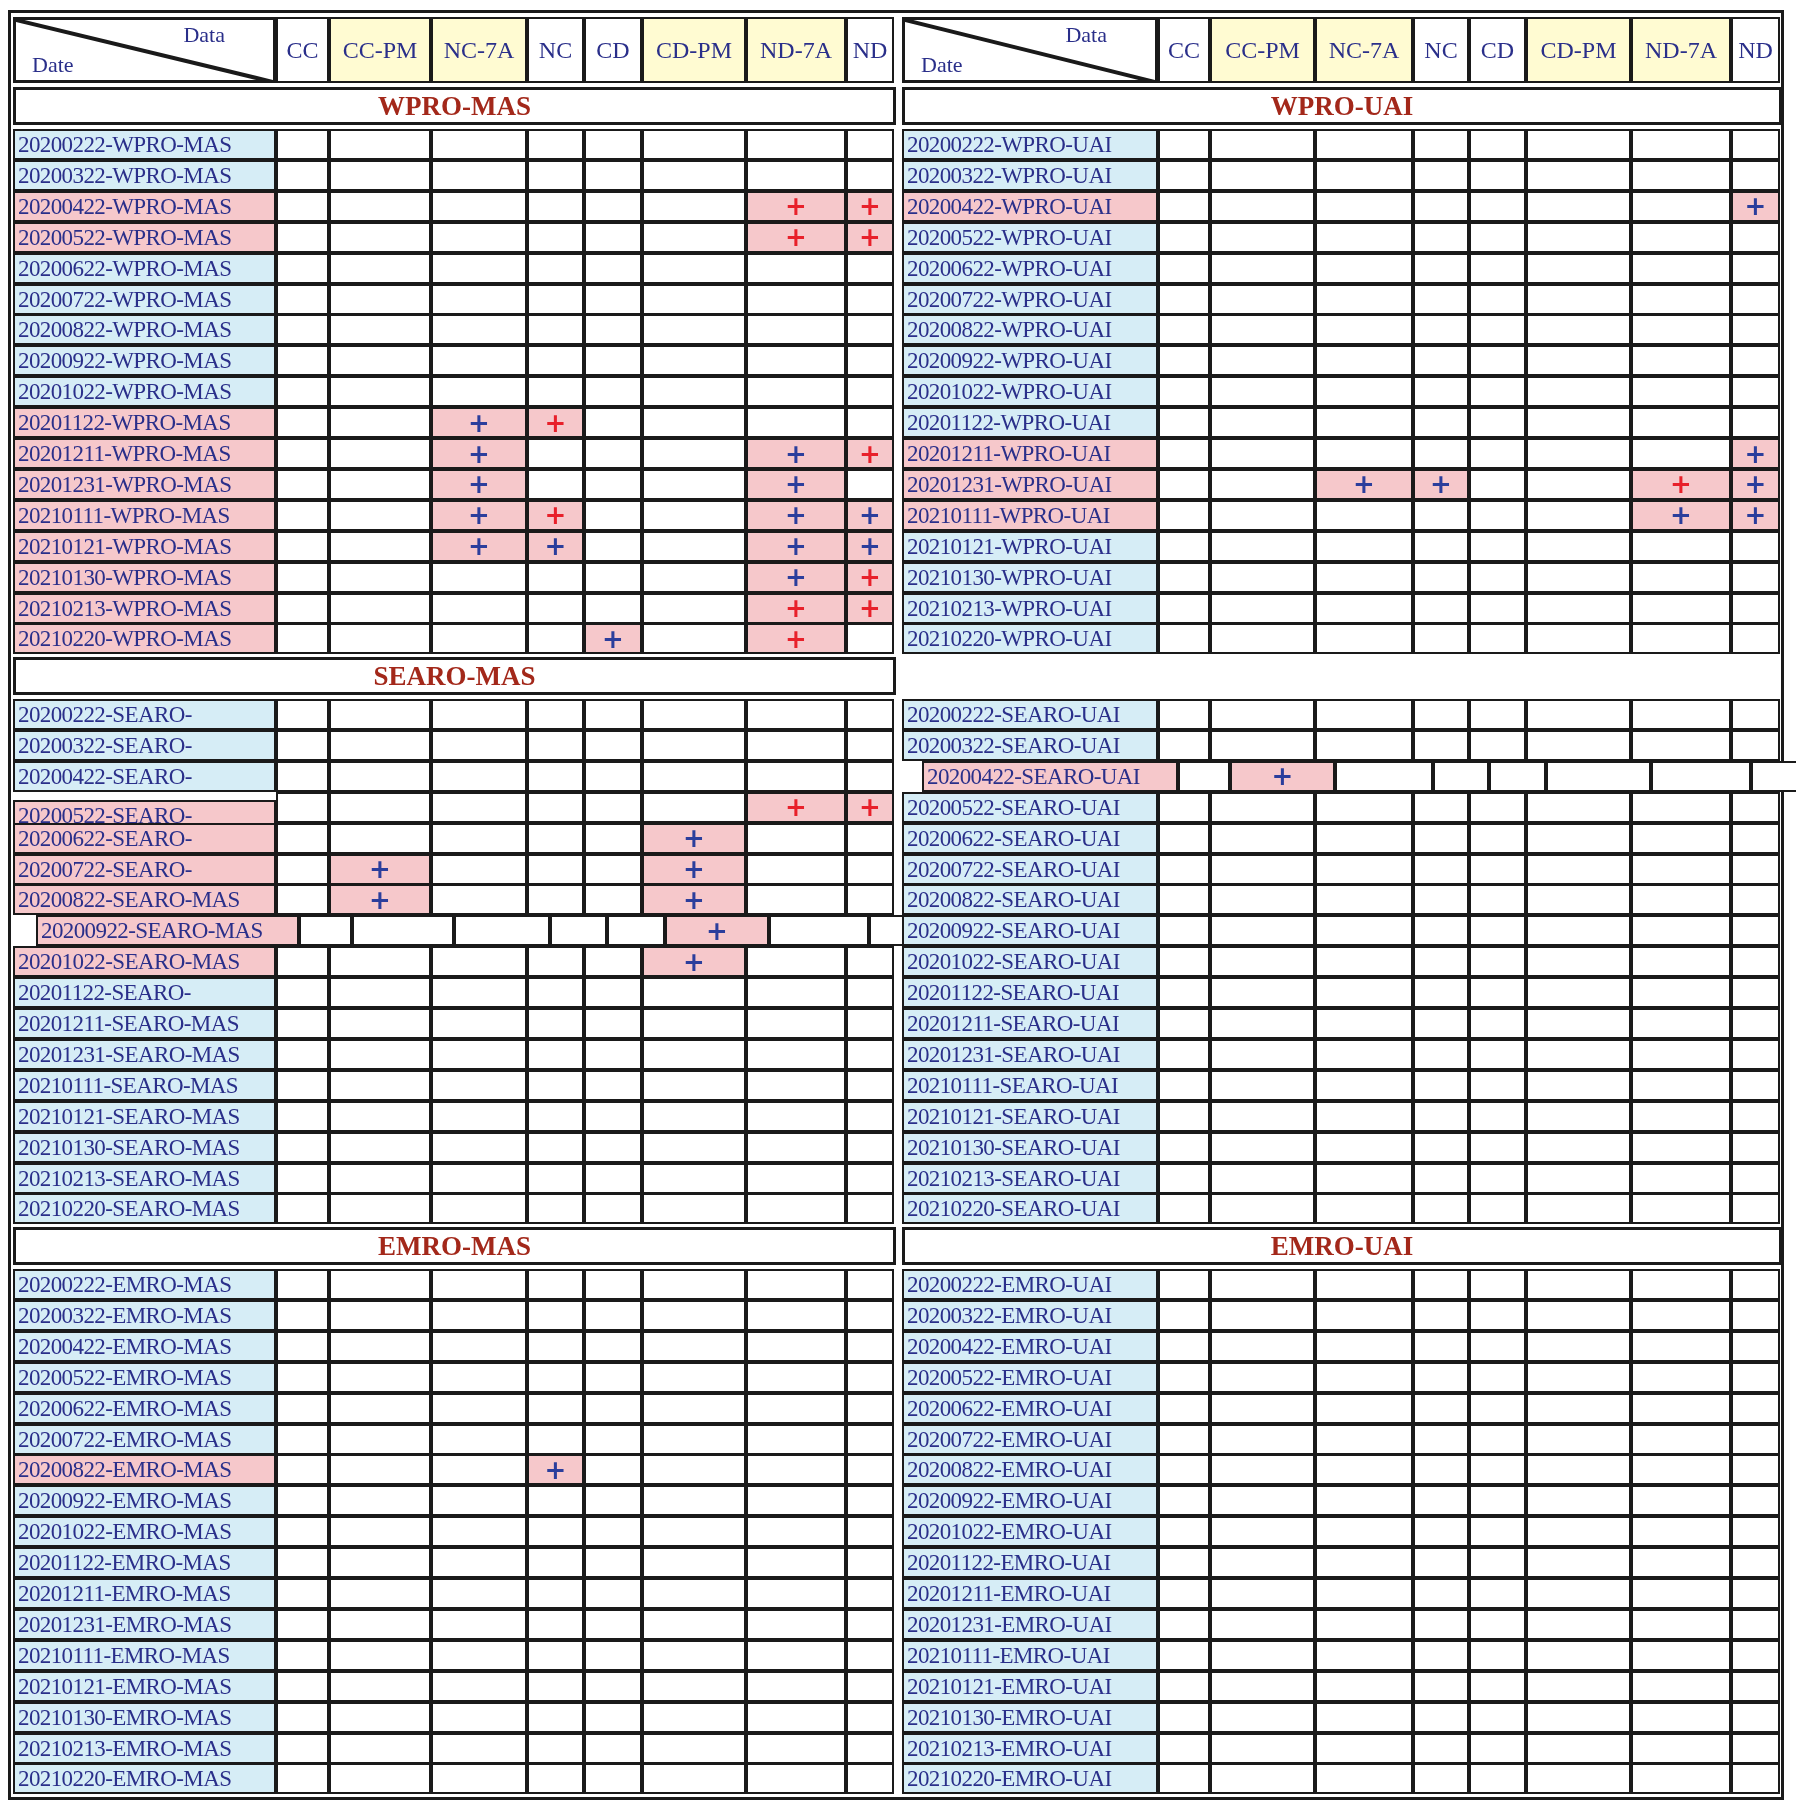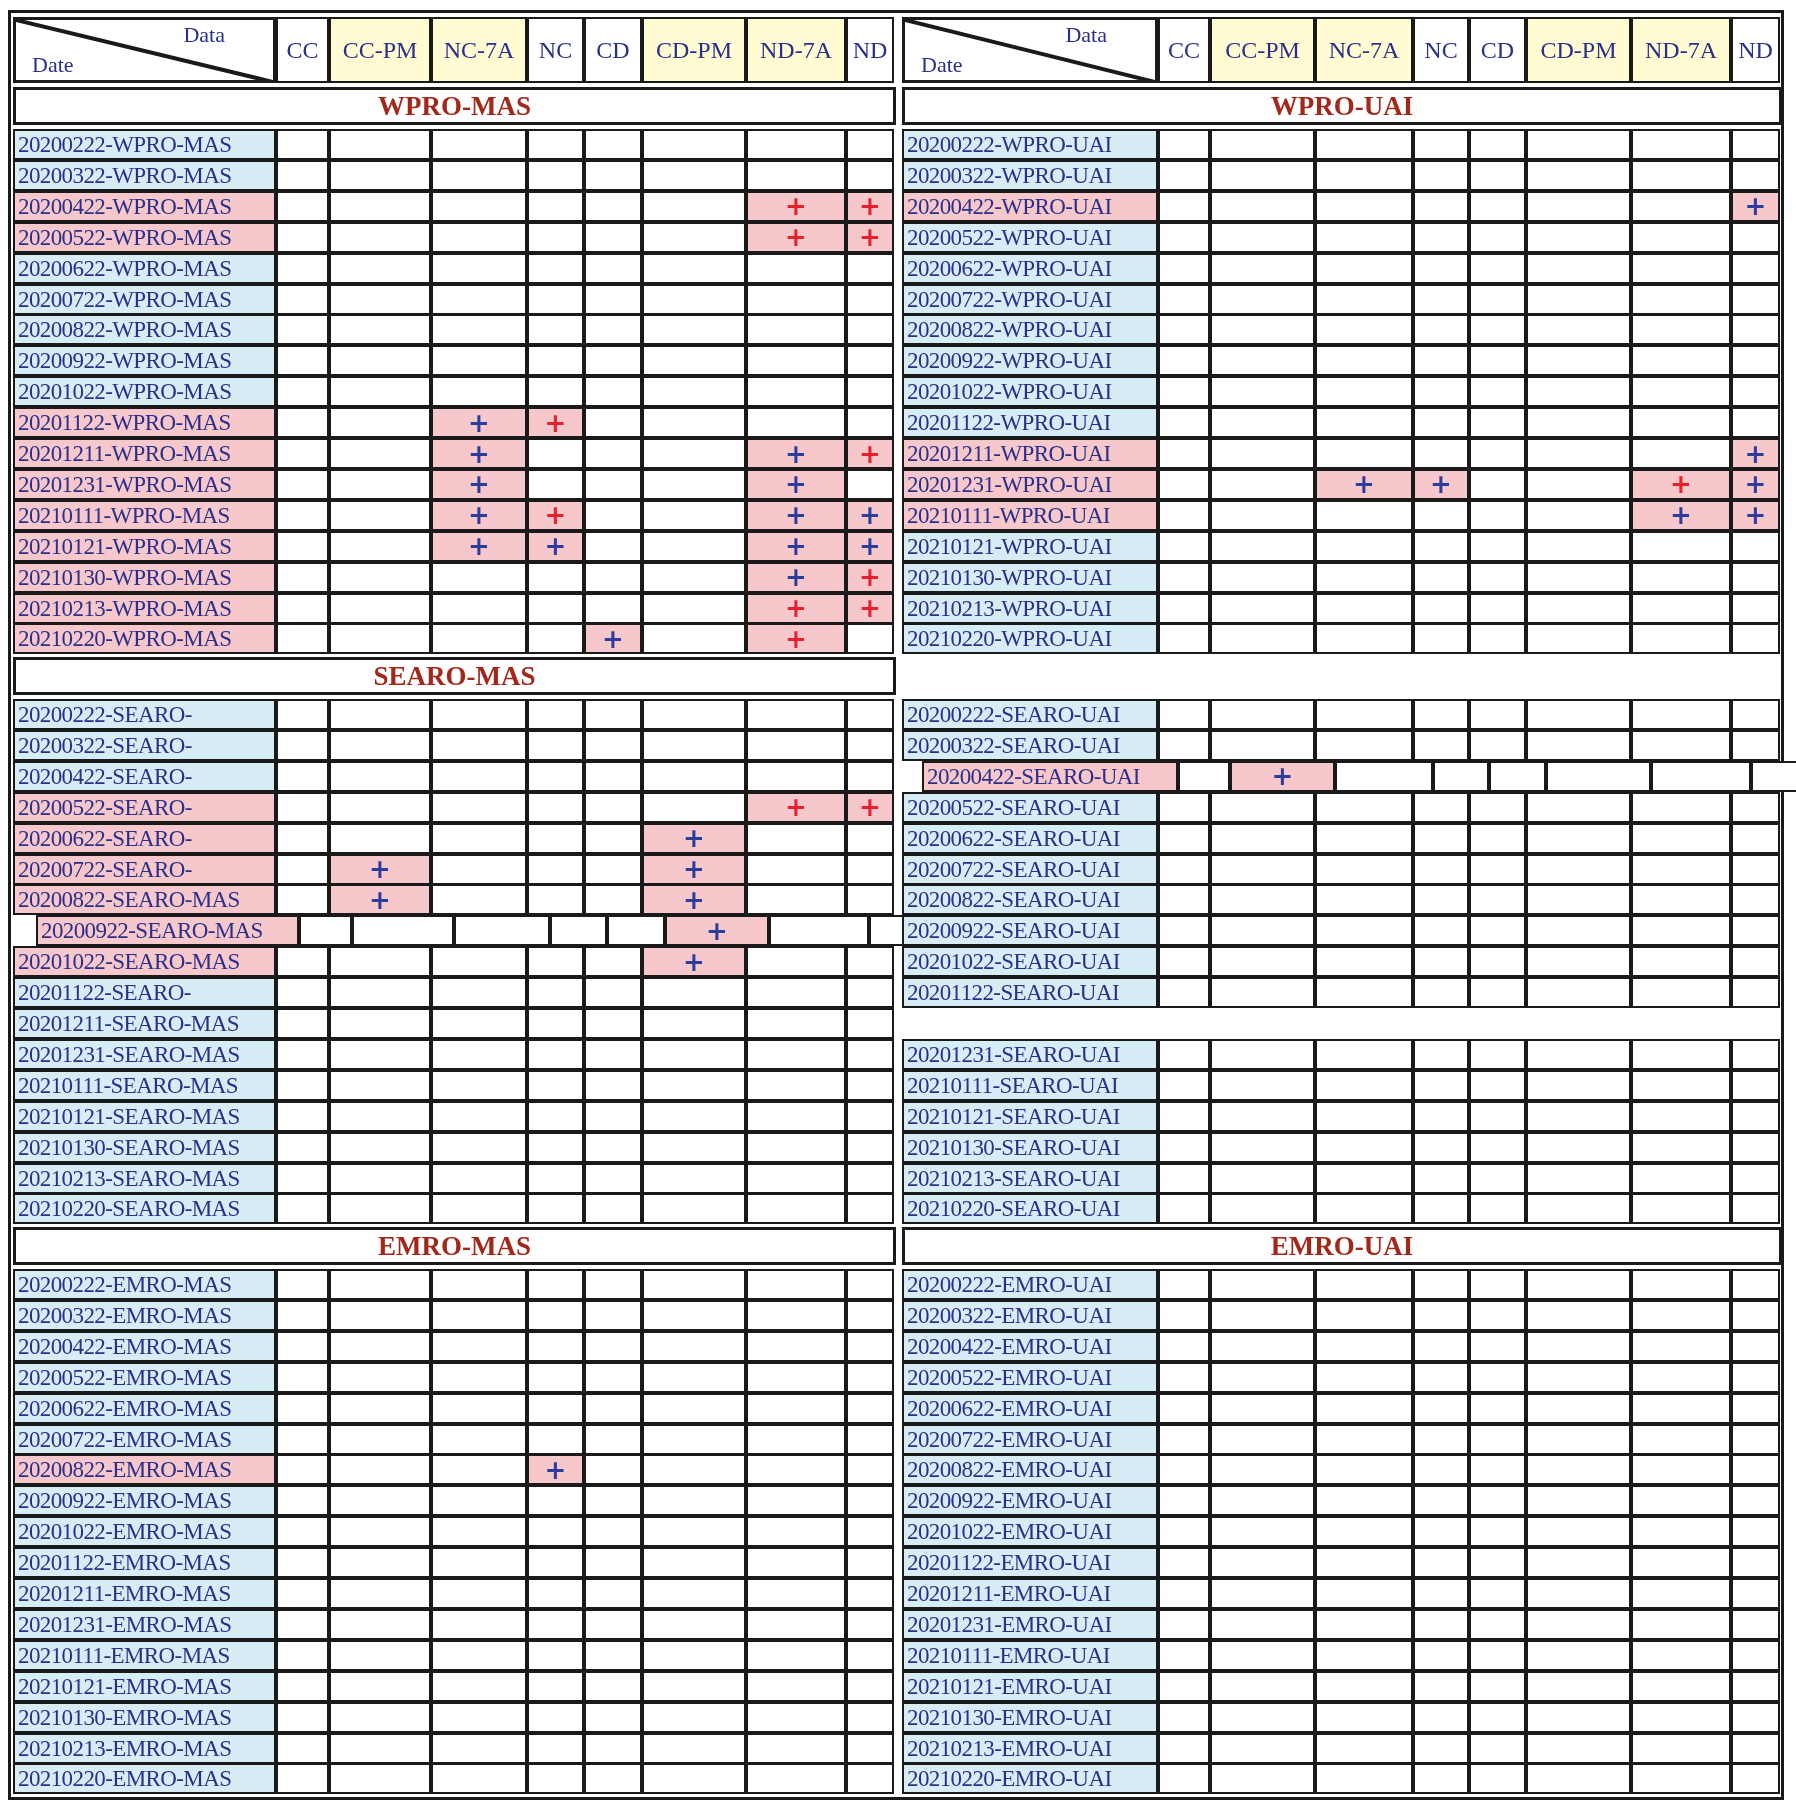--- a/index.html
+++ b/index.html
@@ -321,21 +321,21 @@
         <div class="cell" style="left: 265px; width: 53px;"></div>
         <div class="cell" style="left: 318px; width: 102px;"></div>
         <div class="cell" style="left: 420px; width: 96px;"></div>
         <div class="cell" style="left: 516px; width: 57px;"></div>
         <div class="cell" style="left: 573px; width: 58px;"></div>
         <div class="cell" style="left: 631px; width: 104px;"></div>
         <div class="cell" style="left: 735px; width: 100px;"></div>
         <div class="cell" style="left: 835px; width: 48px;"></div>
       </div>
       <div class="row" style="top: 778.7px; left: 0px; width: 100%;">
-        <div class="lbl pink" style="left: 2px; width: 263px;">20200522-SEARO-</div>
+        <div class="lbl pink" style="left: 2px; width: 263px; margin-top: 8px;">20200522-SEARO-</div>
         <div class="cell" style="left: 265px; width: 53px;"></div>
         <div class="cell" style="left: 318px; width: 102px;"></div>
         <div class="cell" style="left: 420px; width: 96px;"></div>
         <div class="cell" style="left: 516px; width: 57px;"></div>
         <div class="cell" style="left: 573px; width: 58px;"></div>
         <div class="cell" style="left: 631px; width: 104px;"></div>
         <div class="cell hit" style="left: 735px; width: 100px;">
           <span class="plus-red">+</span>
         </div>
         <div class="cell hit" style="left: 835px; width: 48px;">
@@ -1017,20 +1017,31 @@
         <div class="lbl blue" style="left: 2px; width: 256px;">20201122-SEARO-UAI</div>
         <div class="cell" style="left: 258px; width: 52px;"></div>
         <div class="cell" style="left: 310px; width: 105px;"></div>
         <div class="cell" style="left: 415px; width: 98px;"></div>
         <div class="cell" style="left: 513px; width: 56px;"></div>
         <div class="cell" style="left: 569px; width: 57px;"></div>
         <div class="cell" style="left: 626px; width: 105px;"></div>
         <div class="cell" style="left: 731px; width: 100px;"></div>
         <div class="cell" style="left: 831px; width: 49px;"></div>
       </div>
+      <div class="row" style="top: 995px; left: 0px; width: 100%;">
+        <div class="lbl blue" style="left: 2px; width: 256px;">20201211-SEARO-UAI</div>
+        <div class="cell" style="left: 258px; width: 52px;"></div>
+        <div class="cell" style="left: 310px; width: 105px;"></div>
+        <div class="cell" style="left: 415px; width: 98px;"></div>
+        <div class="cell" style="left: 513px; width: 56px;"></div>
+        <div class="cell" style="left: 569px; width: 57px;"></div>
+        <div class="cell" style="left: 626px; width: 105px;"></div>
+        <div class="cell" style="left: 731px; width: 100px;"></div>
+        <div class="cell" style="left: 831px; width: 49px;"></div>
+      </div>
       <div class="row" style="top: 1025.9px; left: 0px; width: 100%;">
         <div class="lbl blue" style="left: 2px; width: 256px;">20201231-SEARO-UAI</div>
         <div class="cell" style="left: 258px; width: 52px;"></div>
         <div class="cell" style="left: 310px; width: 105px;"></div>
         <div class="cell" style="left: 415px; width: 98px;"></div>
         <div class="cell" style="left: 513px; width: 56px;"></div>
         <div class="cell" style="left: 569px; width: 57px;"></div>
         <div class="cell" style="left: 626px; width: 105px;"></div>
         <div class="cell" style="left: 731px; width: 100px;"></div>
         <div class="cell" style="left: 831px; width: 49px;"></div>

